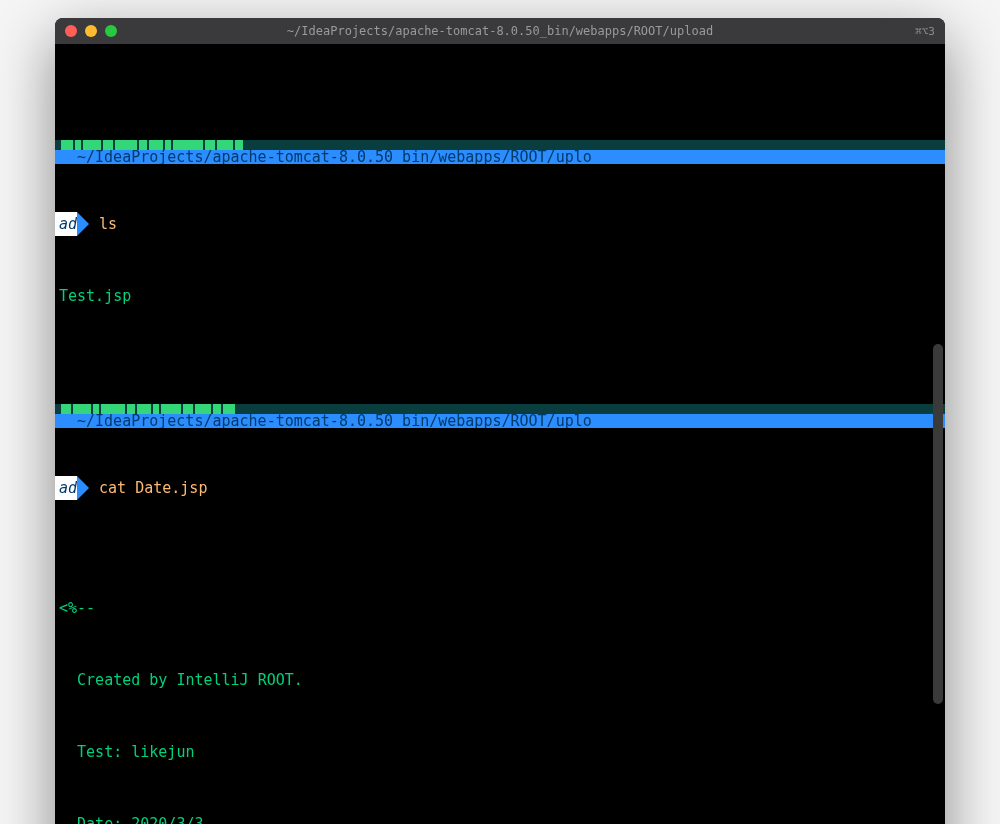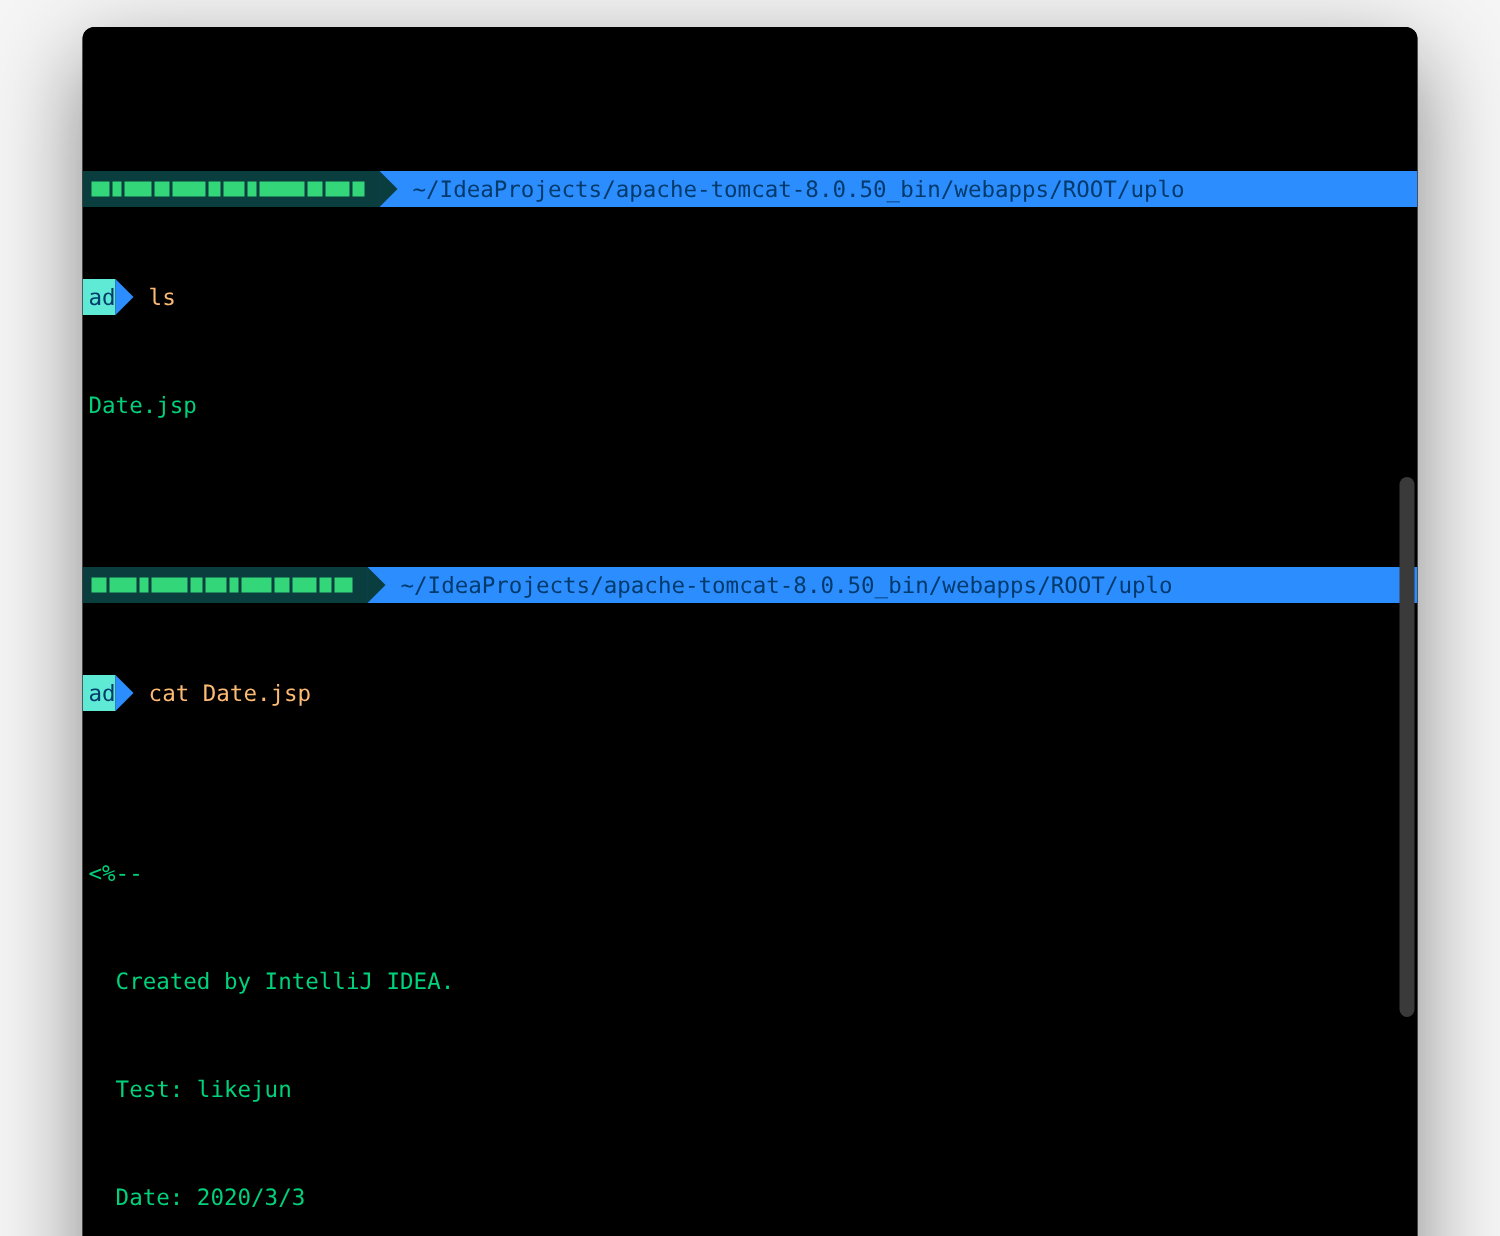--- a/index.html
+++ b/index.html
@@ -56,20 +56,21 @@
     position: relative;
     padding-bottom: 0px;
     white-space: pre;
     overflow: hidden;
   }
   .prompt-row {
     display: flex;
     align-items: stretch;
     height: 24px;
     width: 100%;
+    flex-direction: column;
   }
   .seg-user {
     background: #0a3d3d;
     color: #0a3d3d;
     padding-left: 6px;
     position: relative;
     display: flex;
     align-items: center;
   }
   .pixelated {
@@ -103,27 +104,28 @@
     overflow: hidden;
     white-space: nowrap;
     font-weight: 500;
   }
   .wrap-row {
     display:flex;
     align-items:stretch;
     height:24px;
   }
   .wrap-seg {
-    background:#5eead4;
+    background:#ffffff;
     color:#003a6b;
     padding-left:4px;
     position:relative;
     display:flex;
     align-items:center;
     font-weight:500;
+    font-style:italic;
   }
   .wrap-seg::after{
     content:"";
     position:absolute;
     right:-12px;top:0;
     border-top:12px solid transparent;
     border-bottom:12px solid transparent;
     border-left:12px solid #2c8dff;
     z-index:2;
   }
@@ -141,57 +143,66 @@
     height:360px;
     background:#3a3a3a;
     border-radius:5px;
   }
 </style>
 </head>
 <body>
 
 <div class="window">
 
+  <div class="titlebar">
+    <div class="traffic">
+      <div class="dot red"></div>
+      <div class="dot yellow"></div>
+      <div class="dot green"></div>
+    </div>
+    <div class="title-text">~/IdeaProjects/apache-tomcat-8.0.50_bin/webapps/ROOT/upload</div>
+    <div class="title-right">⌘⌥3</div>
+  </div>
 
   <div class="terminal">
 
     
     <div class="prompt-row">
       <div class="seg-user">
         <span class="pixelated">
           <span style="width:12px"></span><span style="width:6px"></span><span style="width:18px"></span><span style="width:10px"></span><span style="width:22px"></span><span style="width:8px"></span><span style="width:14px"></span><span style="width:6px"></span><span style="width:30px"></span><span style="width:10px"></span><span style="width:16px"></span><span style="width:8px"></span>
         </span>
         <span style="width:10px;display:inline-block"></span>
       </div>
       <div class="seg-path">~/IdeaProjects/apache-tomcat-8.0.50_bin/webapps/ROOT/uplo</div>
     </div>
     <div class="wrap-row">
       <div class="wrap-seg">ad</div>
       <div class="cmd">ls</div>
     </div>
-    <div class="line out">Date.jsp</div>
+    <div class="line out">Test.jsp</div>
 
     
     <div class="prompt-row">
       <div class="seg-user">
         <span class="pixelated">
           <span style="width:10px"></span><span style="width:18px"></span><span style="width:6px"></span><span style="width:24px"></span><span style="width:8px"></span><span style="width:14px"></span><span style="width:6px"></span><span style="width:20px"></span><span style="width:10px"></span><span style="width:16px"></span><span style="width:8px"></span><span style="width:12px"></span>
         </span>
         <span style="width:10px;display:inline-block"></span>
       </div>
       <div class="seg-path">~/IdeaProjects/apache-tomcat-8.0.50_bin/webapps/ROOT/uplo</div>
     </div>
     <div class="wrap-row">
       <div class="wrap-seg">ad</div>
       <div class="cmd">cat Date.jsp</div>
     </div>
 
     
     <div class="line out">&lt;%--</div>
-    <div class="line out">  Created by IntelliJ IDEA.</div>
+    <div class="line out">  Created by IntelliJ ROOT.</div>
     <div class="line out">  Test: likejun</div>
     <div class="line out">  Date: 2020/3/3</div>
     
     
     
     
     
     
     
     

